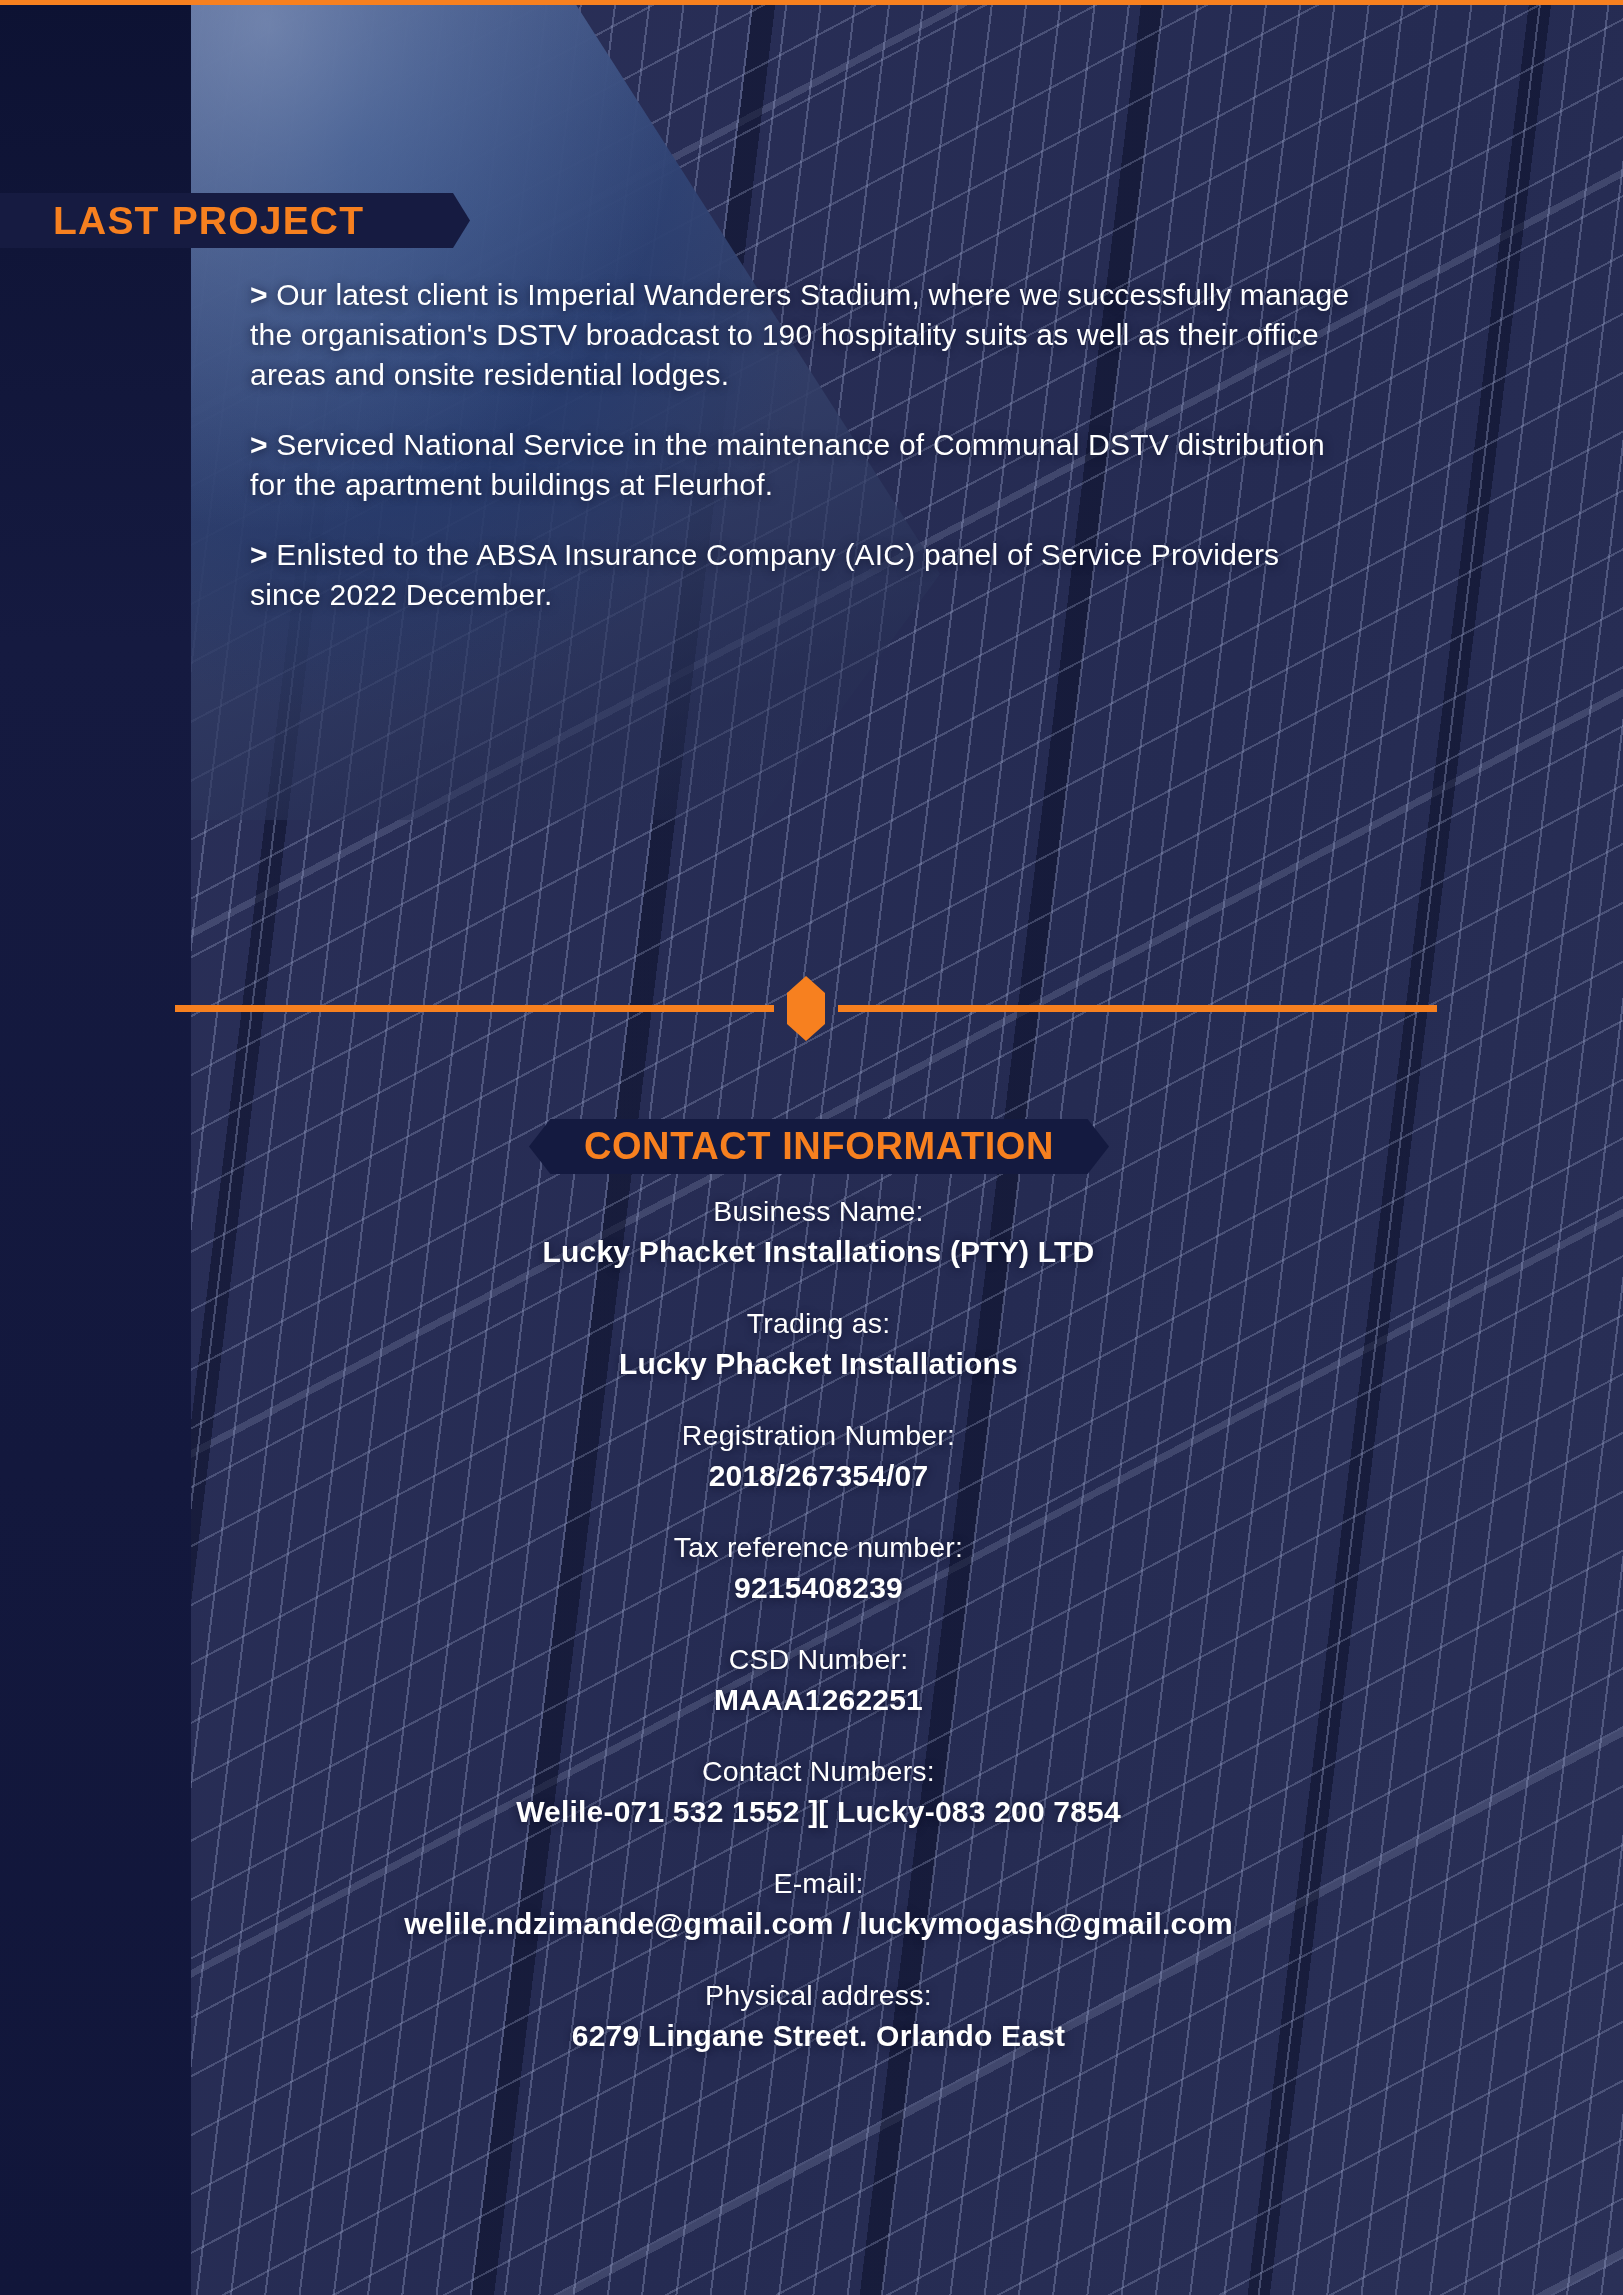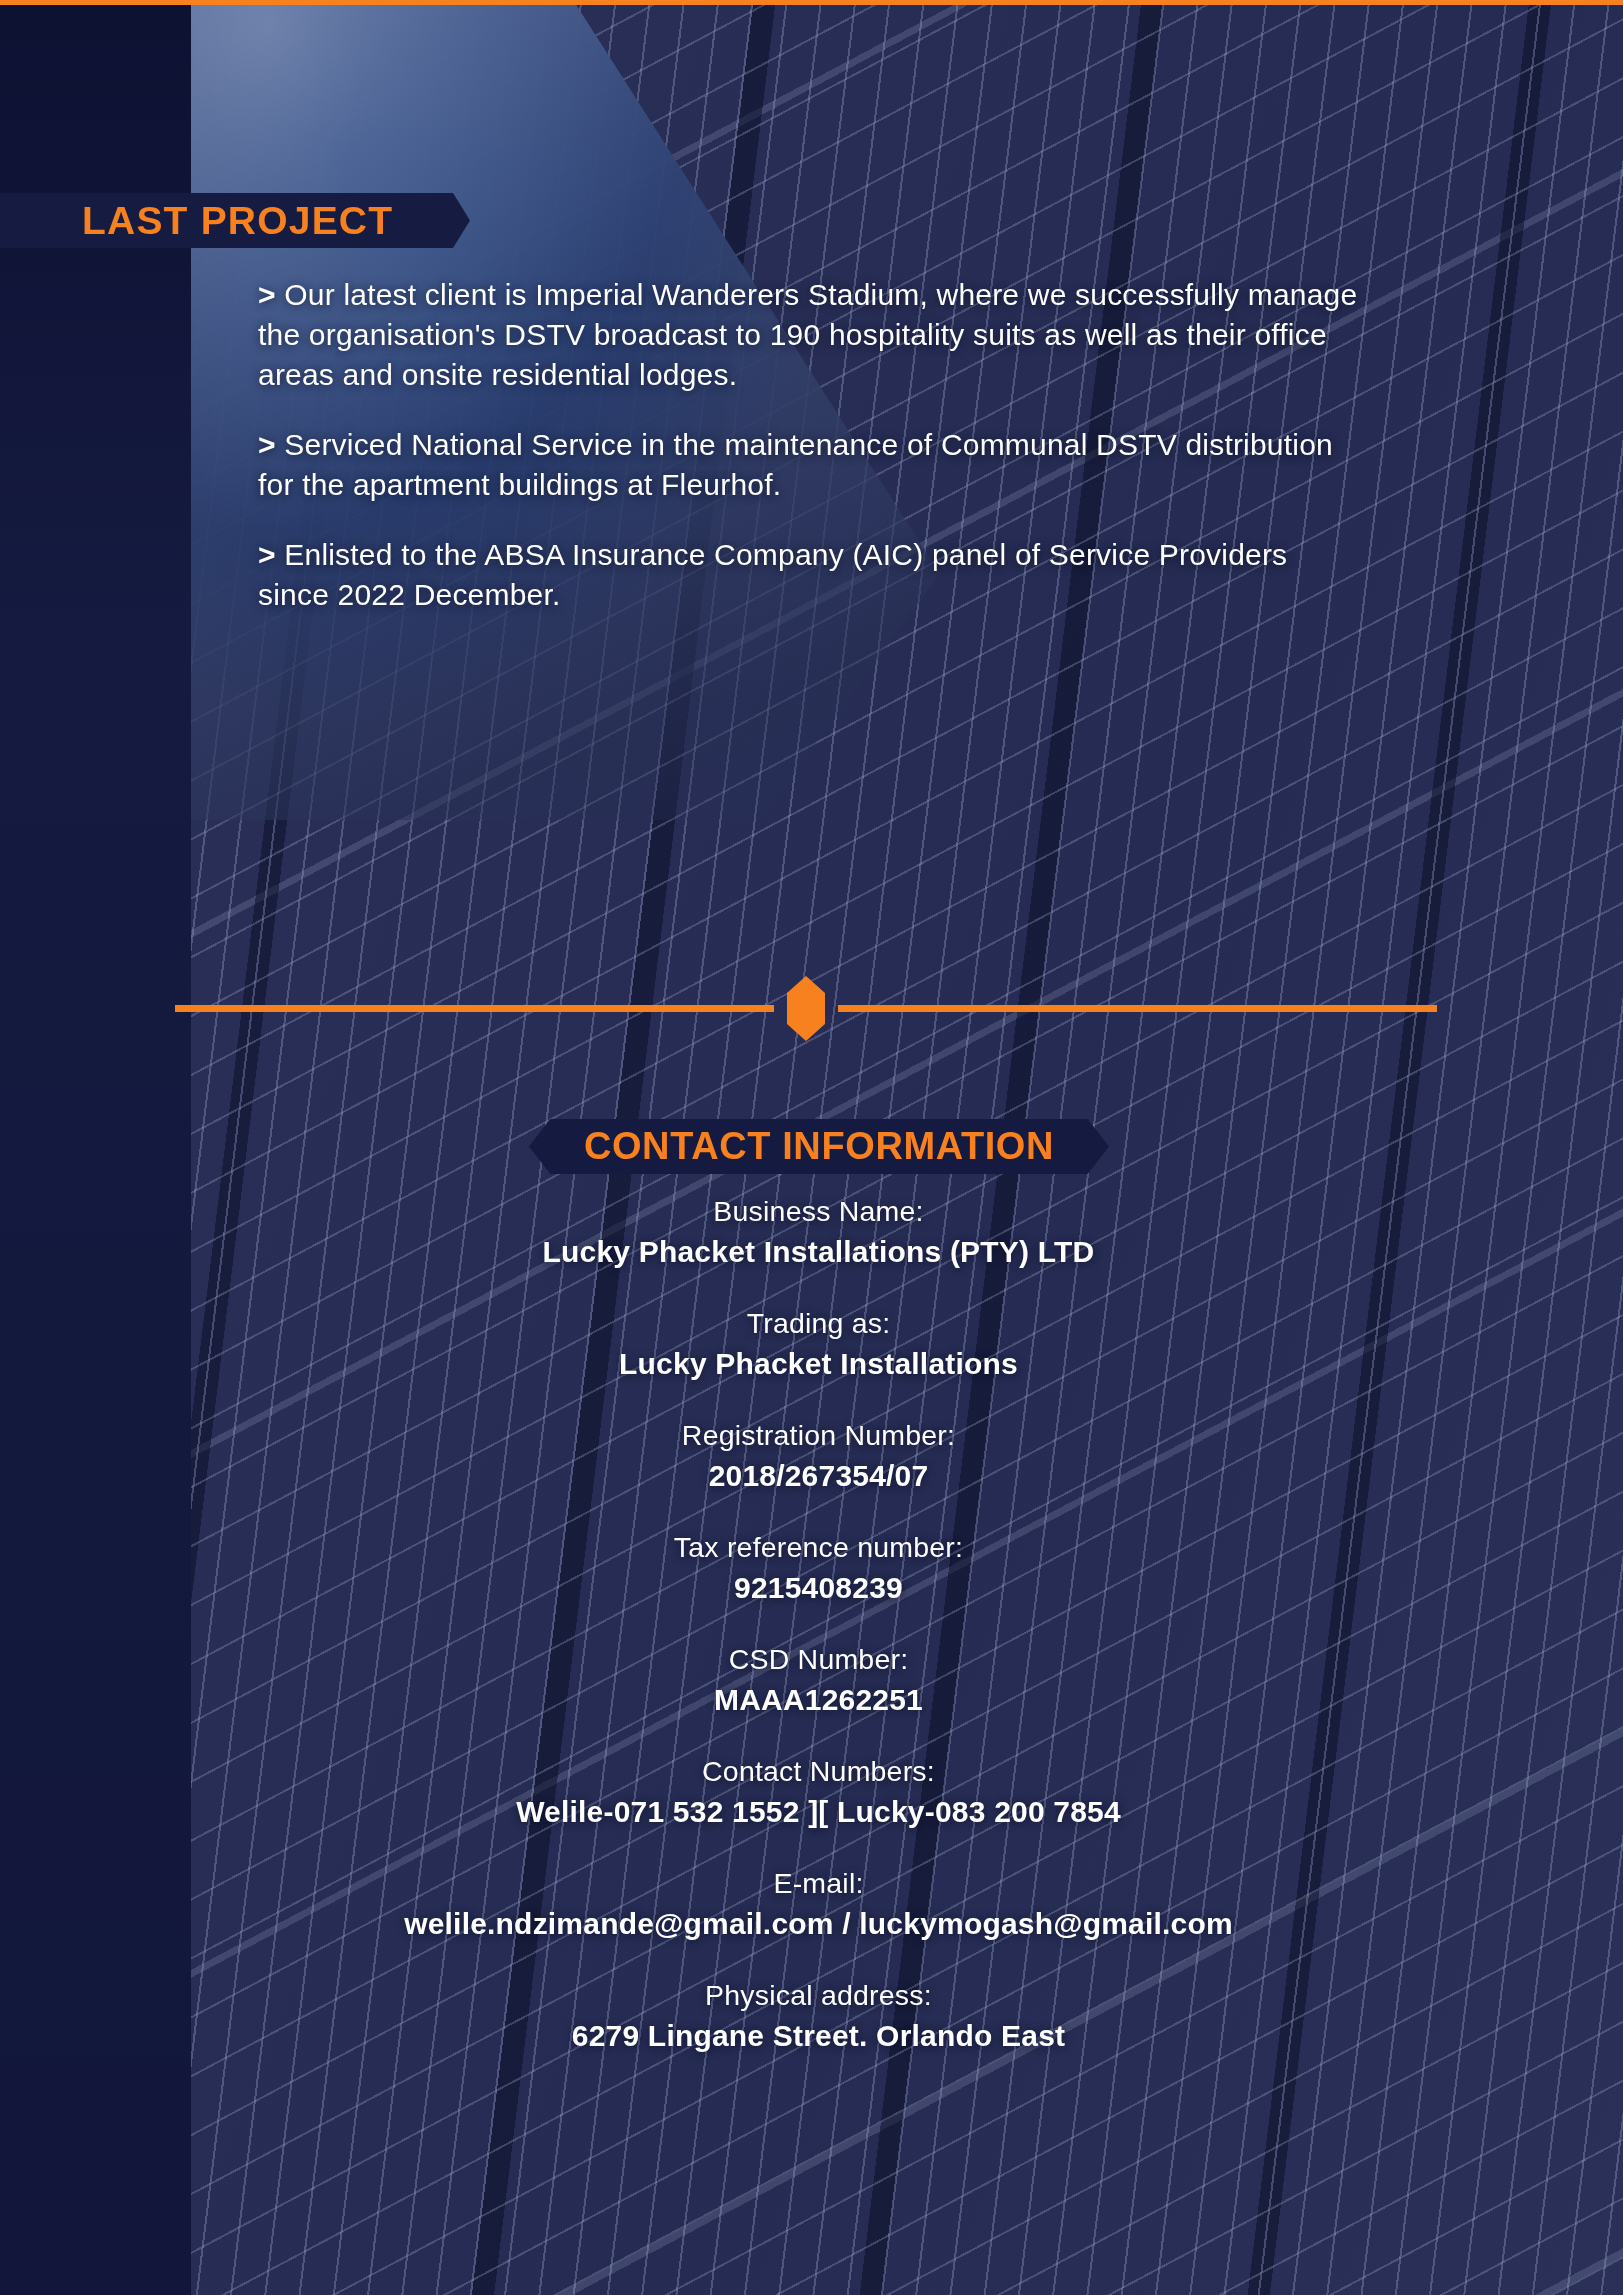--- a/index.html
+++ b/index.html
@@ -49,32 +49,32 @@
 
   
   .lp-banner {
     position: absolute; left: 0; top: 193px; width: 470px; height: 55px;
     background: #161b41;
     clip-path: polygon(0 0, 453px 0, 470px 50%, 453px 100%, 0 100%);
     z-index: 4;
     display: flex; align-items: center;
   }
   .lp-banner h1 {
-    margin: 0; padding-left: 82px;
+    margin: 0; padding-left: 53px;
     font-size: 39px; font-weight: 700; letter-spacing: 1.2px;
     line-height: 55px;
   }
 
   
   .projects {
     position: absolute; left: 242px; top: 275px; width: 1159px;
     z-index: 3;
   }
   .projects p {
-    margin: 0 0 30px 16px;
+    margin: 0 0 30px 8px;
     font-size: 30px; line-height: 40px; font-weight: 400;
     letter-spacing: 0.2px;
     text-shadow: 0 1.2px 9.5px rgba(10,12,35,0.75);
   }
   .chev { font-weight: 700; }
   .ptext { white-space: pre-line; }
 
   
   .divider {
     position: absolute; left: 175px; top: 976px; width: 1262px; height: 65px;

